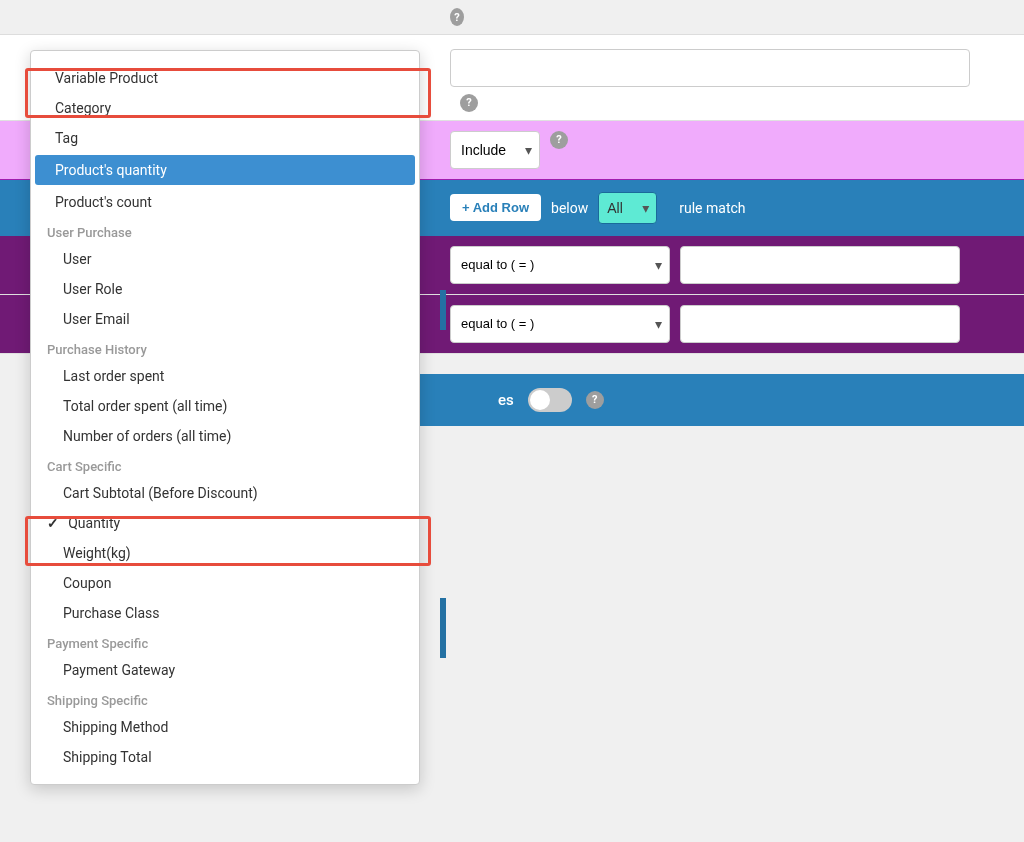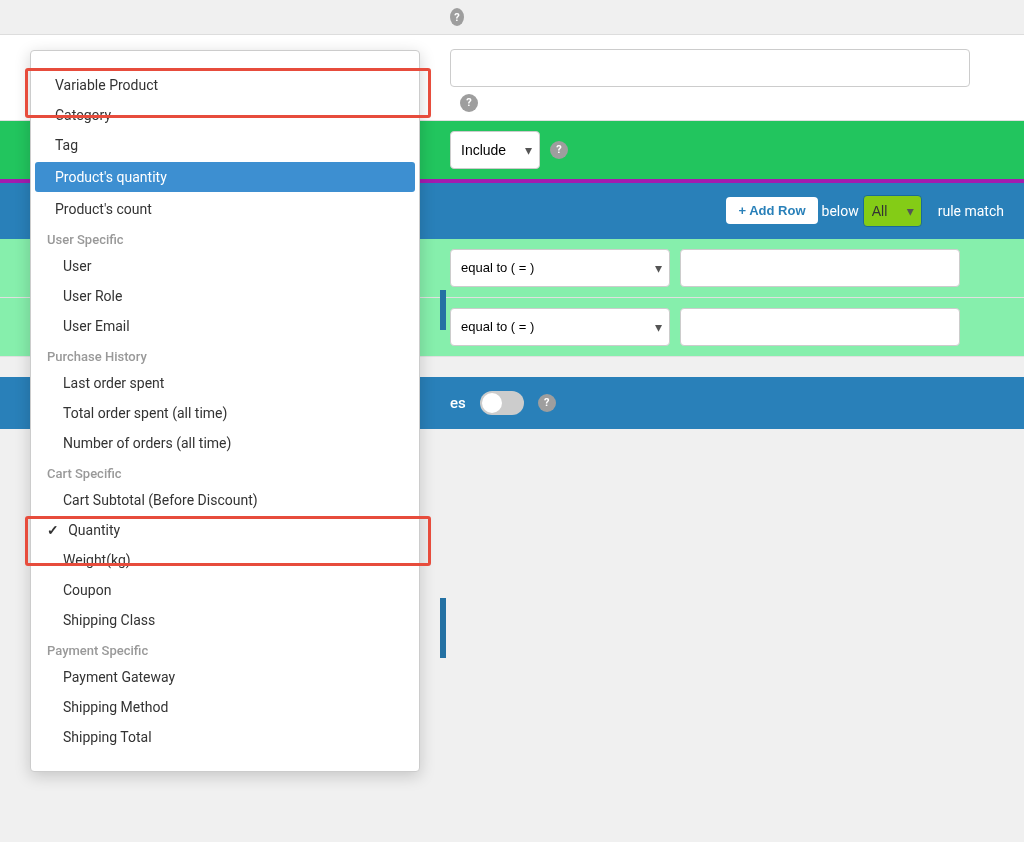--- a/index.html
+++ b/index.html
@@ -74,50 +74,49 @@
       color: #555;
     }
 
     
     .blue-row {
       background: #2980b9;
       color: white;
       padding: 12px 20px;
       display: flex;
       align-items: center;
-      gap: 4px;
-      justify-content: flex-end;
+      gap: 10px;
     }
 
     .add-row-btn {
       background: white;
       color: #2980b9;
       border: none;
       border-radius: 4px;
       padding: 6px 12px;
       font-size: 13px;
       font-weight: 600;
       cursor: pointer;
     }
 
     .all-select {
       height: 32px;
       border: 1px solid #1a6a9a;
       border-radius: 4px;
       padding: 0 8px;
       font-size: 14px;
-      background: #84cc16;
+      background: #5eead4;
       color: #333;
       appearance: none;
       -webkit-appearance: none;
       padding-right: 24px;
     }
 
     .rule-row {
-      background: #86efac;
+      background: #701a75;
       border-bottom: 1px solid #e0e0e0;
       padding: 10px 20px;
       display: flex;
       align-items: flex-end;
       gap: 10px;
     }
 
     .condition-select {
       height: 38px;
       border: 1px solid #ccc;
@@ -142,20 +141,21 @@
     }
 
     .blue-bottom-row {
       background: #2980b9;
       color: white;
       padding: 14px 20px;
       display: flex;
       align-items: center;
       gap: 14px;
       margin-top: 4px;
+      margin-left: 48px;
     }
 
     
     .toggle {
       width: 44px;
       height: 24px;
       background: #ccc;
       border-radius: 12px;
       position: relative;
       cursor: pointer;
@@ -183,21 +183,21 @@
     .dropdown-overlay {
       position: absolute;
       top: 50px;
       left: 30px;
       width: 390px;
       background: white;
       border: 1px solid #ccc;
       border-radius: 4px;
       box-shadow: 0 4px 16px rgba(0,0,0,0.18);
       z-index: 100;
-      padding: 19px 0;
+      padding: 12px 0;
       max-height: 780px;
       overflow-y: auto;
     }
 
     .dropdown-item {
       padding: 7px 16px 7px 24px;
       cursor: pointer;
       font-size: 14px;
       color: #333;
       position: relative;
@@ -243,26 +243,25 @@
       left: 25px;
       width: 406px;
       height: 50px;
       border: 3px solid #e74c3c;
       border-radius: 3px;
       pointer-events: none;
       z-index: 200;
     }
 
     .include-row {
-      background: #22c55e;
+      background: #f0abfc;
       padding: 10px 20px;
       display: flex;
-      align-items: center;
       gap: 10px;
-      border-bottom: 4px solid #a21caf;
+      border-bottom: 1px solid #a21caf;
     }
   </style>
 </head>
 <body>
 
 <div class="main-content">
 
   <div style="background:#f0f0f0; padding: 8px 560px 8px 450px; display:flex; align-items:center; gap:8px; border-bottom:1px solid #ddd;">
     <span class="help-icon">?</span>
   </div>
@@ -341,21 +340,21 @@
     <span>Tag</span>
   </div>
   <div class="dropdown-item selected-blue">
     <span>Product's quantity</span>
   </div>
   <div class="dropdown-item">
     <span>Product's count</span>
   </div>
 
   <div class="dropdown-group-label">
-    <span>User Specific</span>
+    <span>User Purchase</span>
   </div>
   <div class="dropdown-item" style="padding-left:32px;">
     <span>User</span>
   </div>
   <div class="dropdown-item" style="padding-left:32px;">
     <span>User Role</span>
   </div>
   <div class="dropdown-item" style="padding-left:32px;">
     <span>User Email</span>
   </div>
@@ -382,30 +381,33 @@
   <div class="dropdown-item checked" style="padding-left:16px;">
     <span>Quantity</span>
   </div>
   <div class="dropdown-item" style="padding-left:32px;">
     <span>Weight(kg)</span>
   </div>
   <div class="dropdown-item" style="padding-left:32px;">
     <span>Coupon</span>
   </div>
   <div class="dropdown-item" style="padding-left:32px;">
-    <span>Shipping Class</span>
+    <span>Purchase Class</span>
   </div>
 
   <div class="dropdown-group-label">
     <span>Payment Specific</span>
   </div>
   <div class="dropdown-item" style="padding-left:32px;">
     <span>Payment Gateway</span>
   </div>
 
+  <div class="dropdown-group-label">
+    <span>Shipping Specific</span>
+  </div>
   <div class="dropdown-item" style="padding-left:32px;">
     <span>Shipping Method</span>
   </div>
   <div class="dropdown-item" style="padding-left:32px;">
     <span>Shipping Total</span>
   </div>
 
 </div>
 
 <div class="highlight-box-1"></div>

